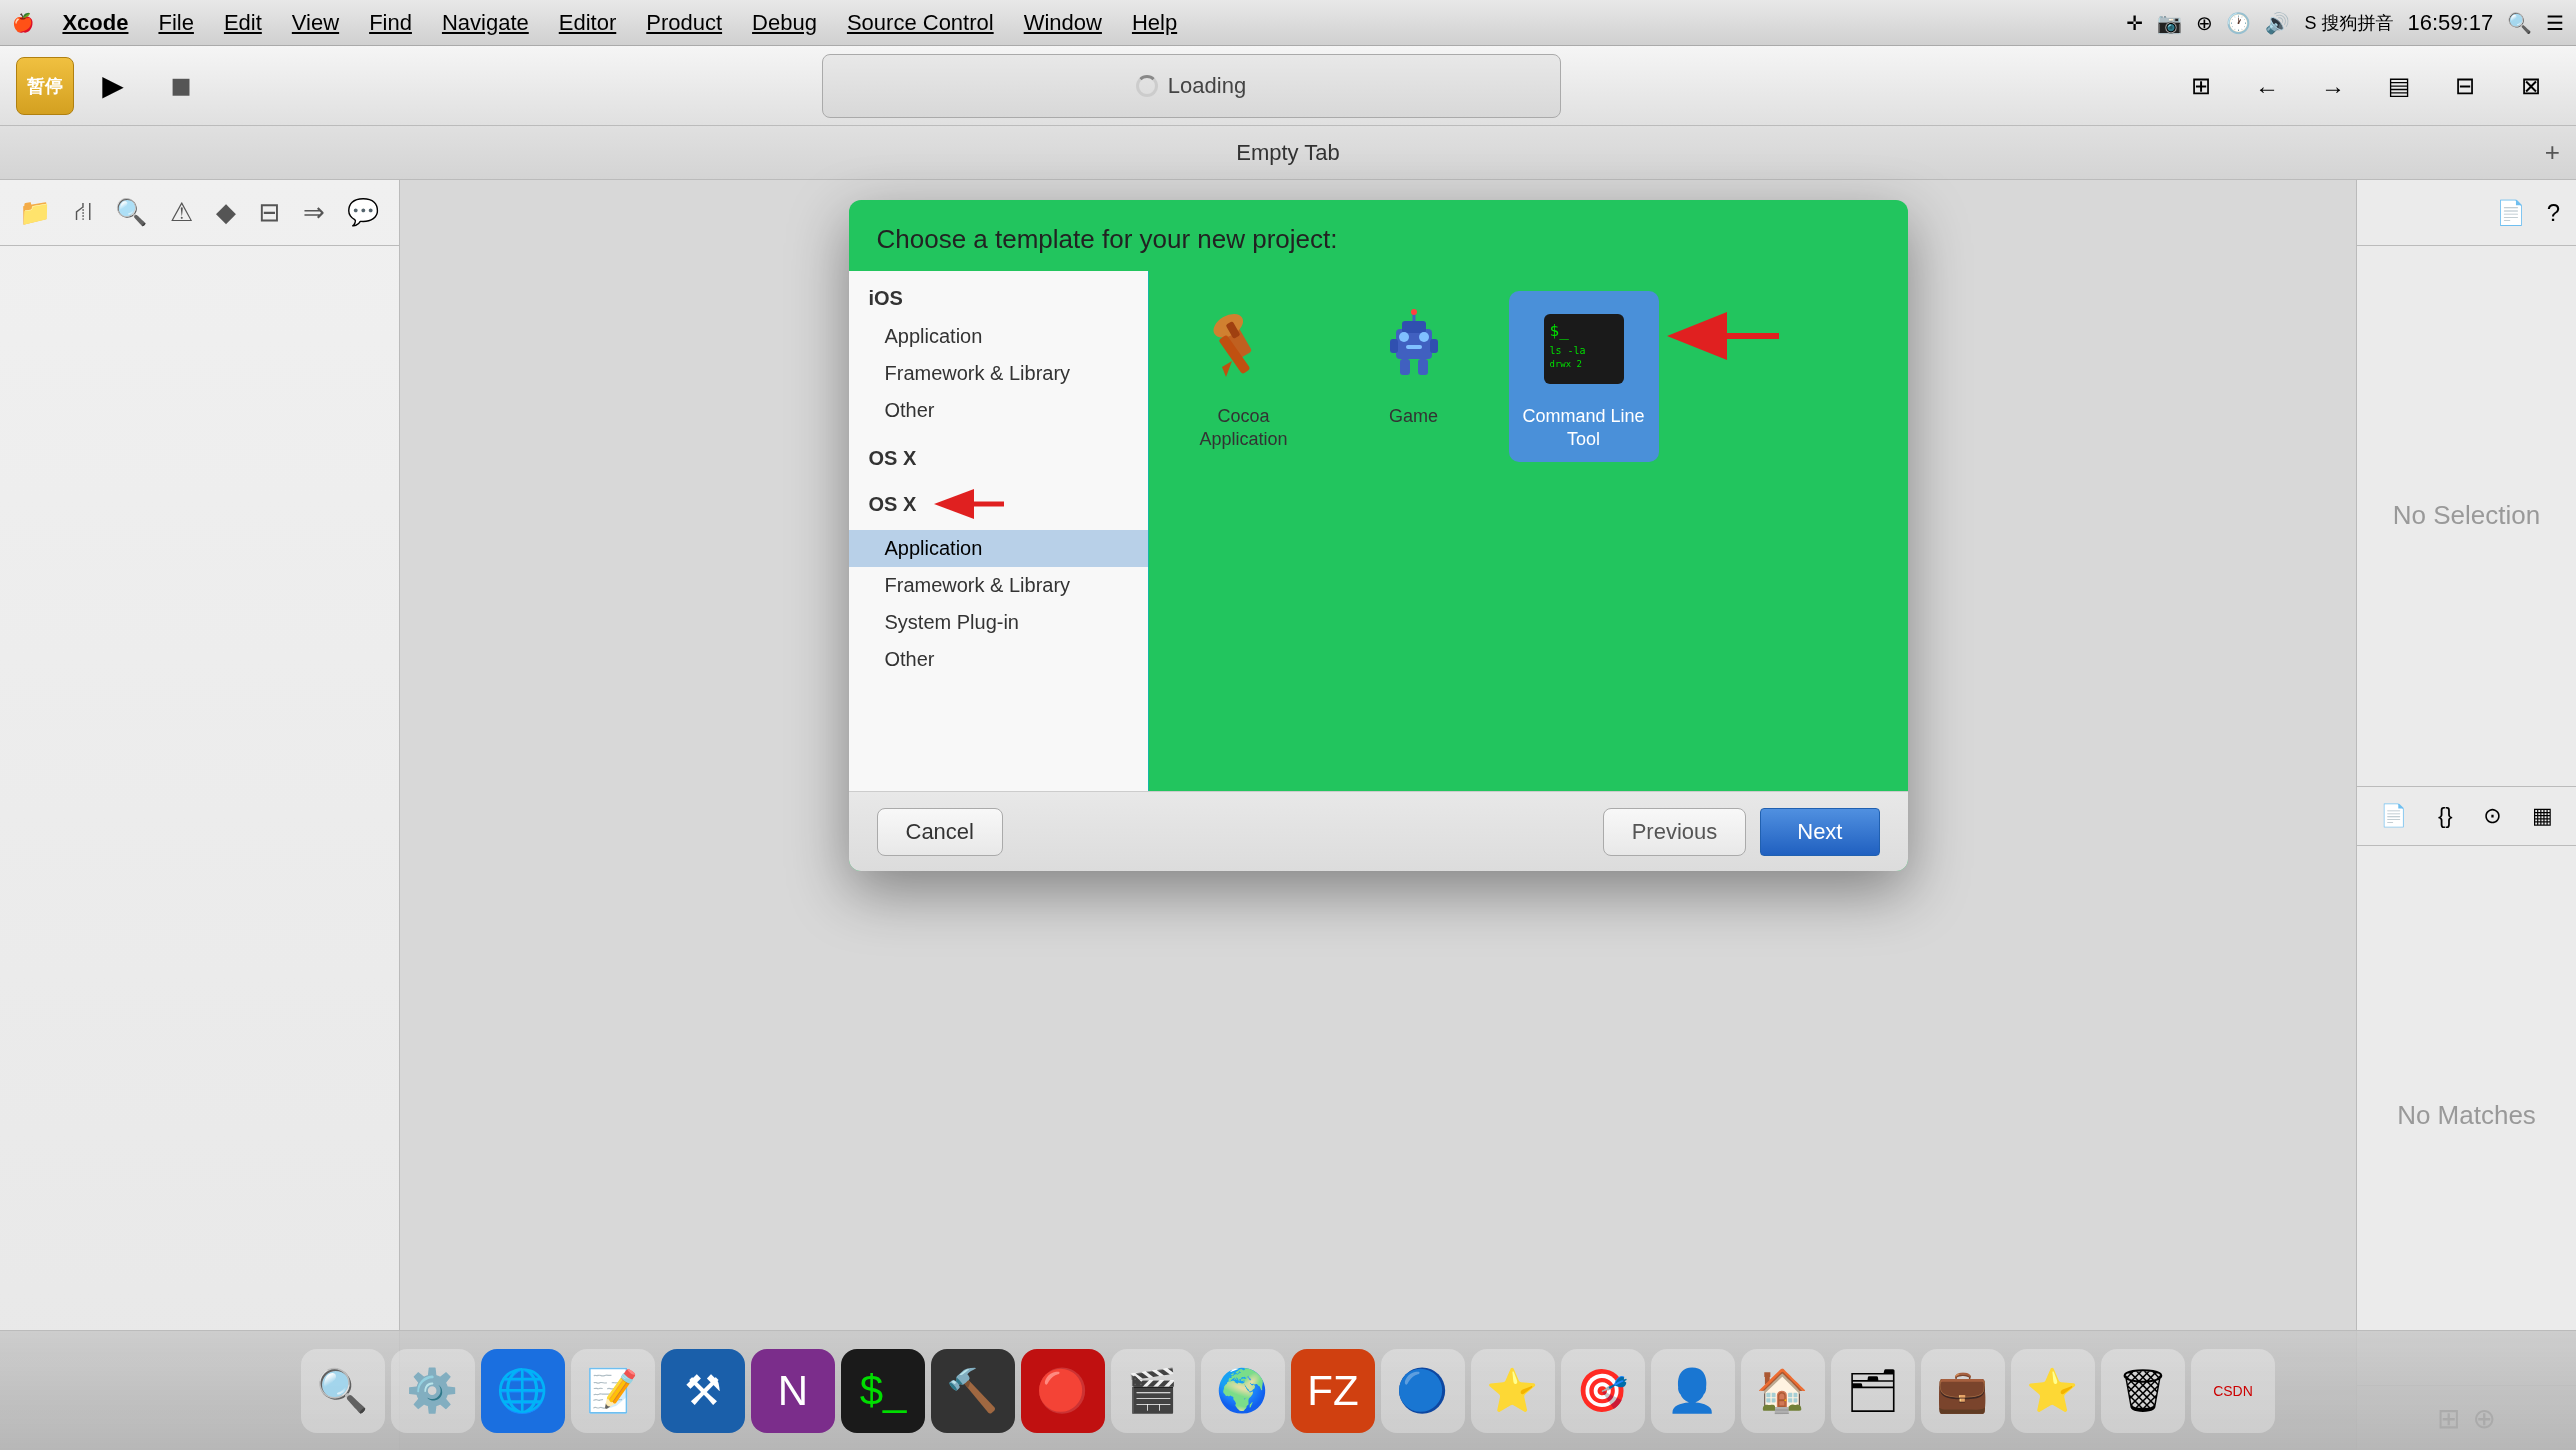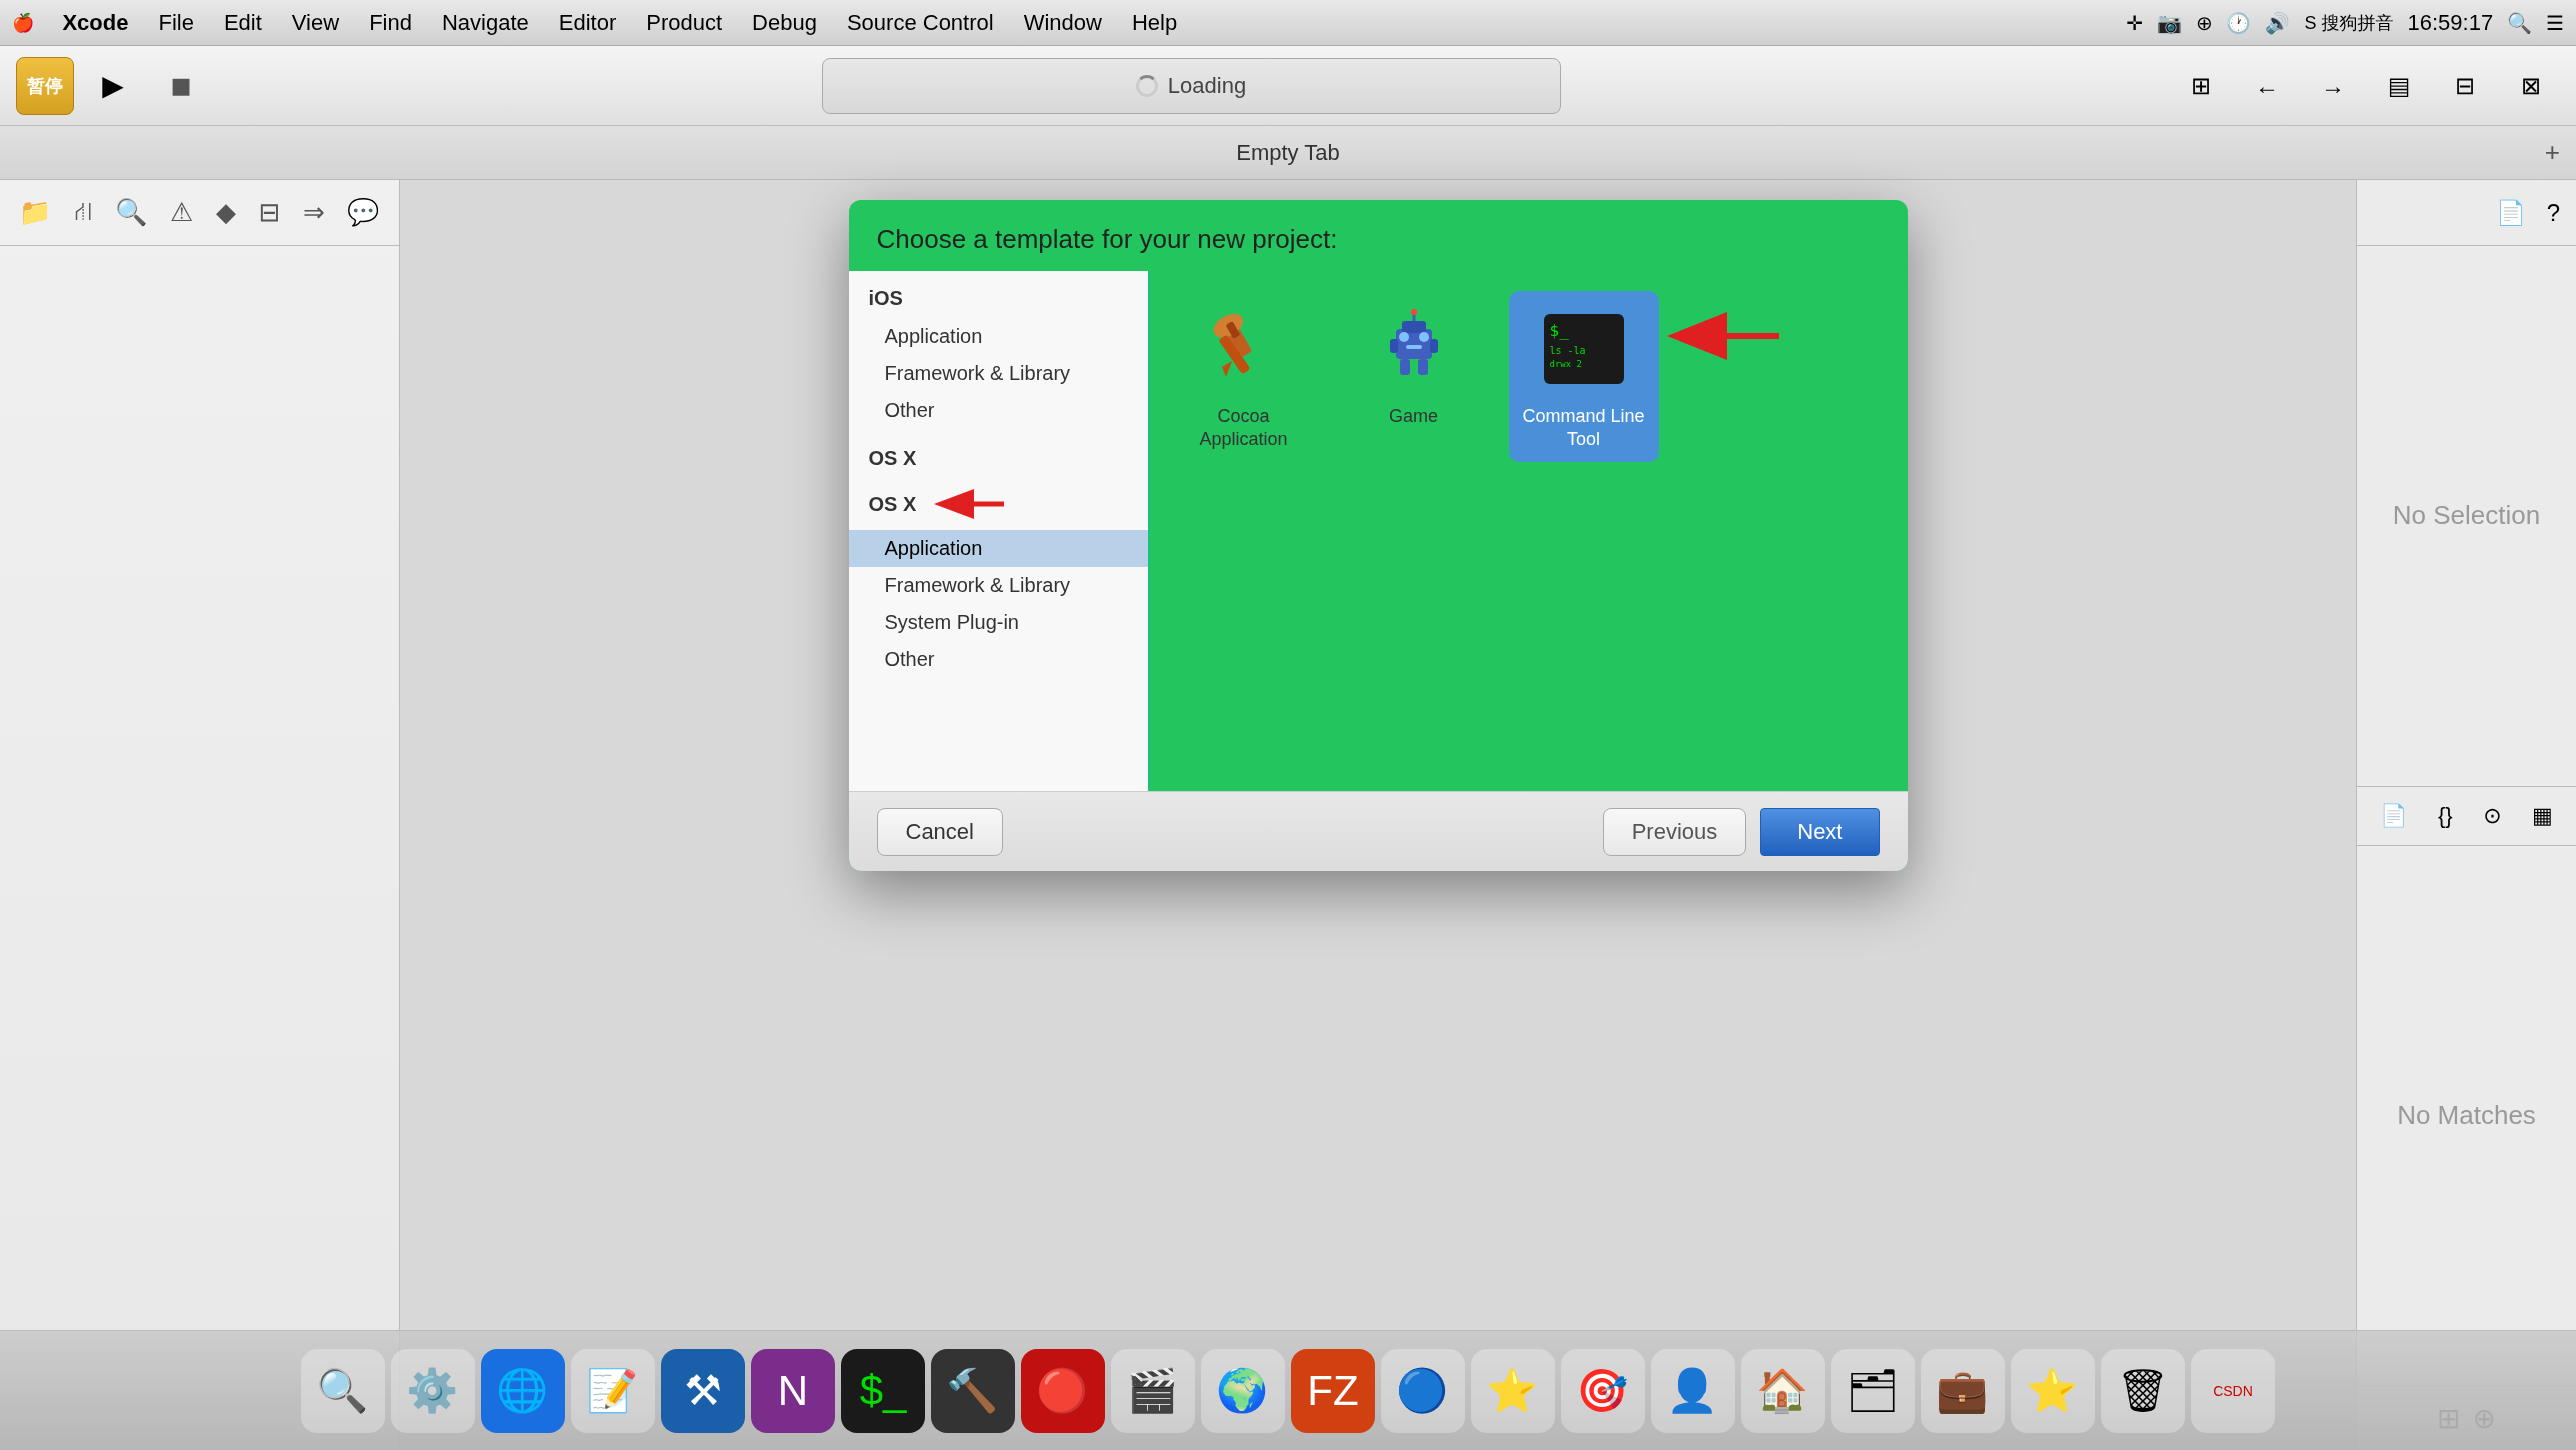--- a/index.html
+++ b/index.html
@@ -28,20 +28,21 @@
     .menubar-apple {
       font-size: 18px;
       margin-right: 4px;
     }
     .menubar-item {
       font-size: 22px;
       color: #000;
       cursor: pointer;
       padding: 2px 6px;
       border-radius: 4px;
+      text-decoration: underline;
     }
     .menubar-item.bold { font-weight: 700; }
     .menubar-right {
       margin-left: auto;
       display: flex;
       align-items: center;
       gap: 14px;
       font-size: 20px;
     }
     .time-display { font-size: 22px; font-weight: 500; }
@@ -76,21 +77,21 @@
       font-size: 18px;
       font-weight: bold;
     }
     .toolbar-center {
       flex: 1;
       display: flex;
       justify-content: center;
     }
     .loading-bar {
       width: 739px;
-      height: 56px;
+      height: 64px;
       background: linear-gradient(to bottom, #e8e8e8, #d8d8d8);
       border: 1px solid #aaa;
       border-radius: 8px;
       display: flex;
       align-items: center;
       justify-content: center;
       gap: 10px;
       font-size: 22px;
       color: #444;
     }

